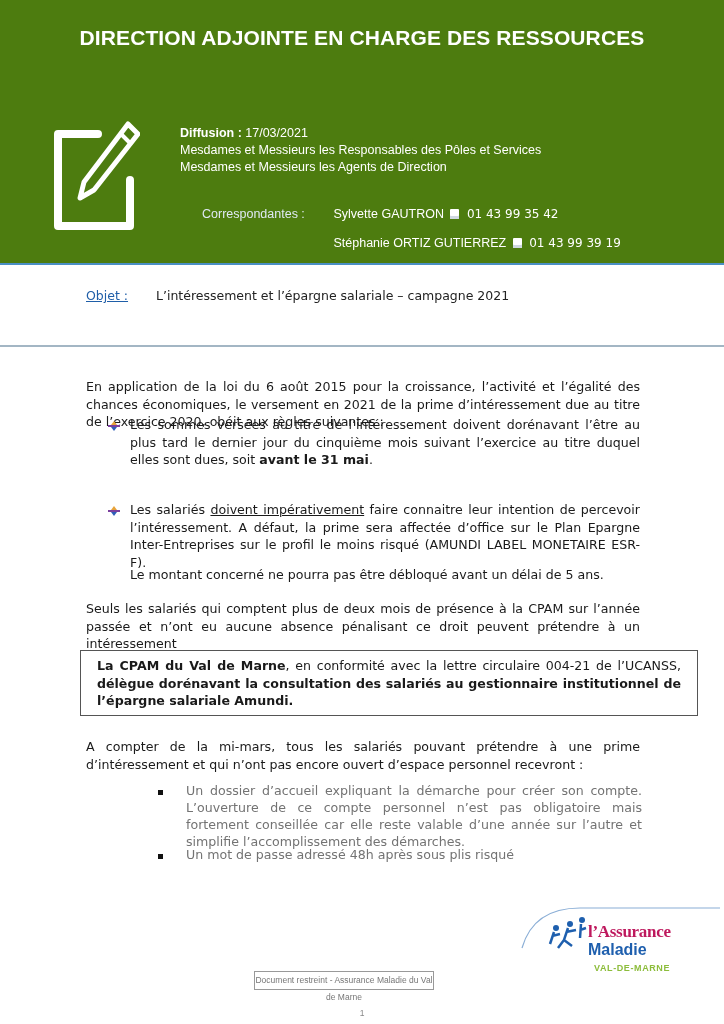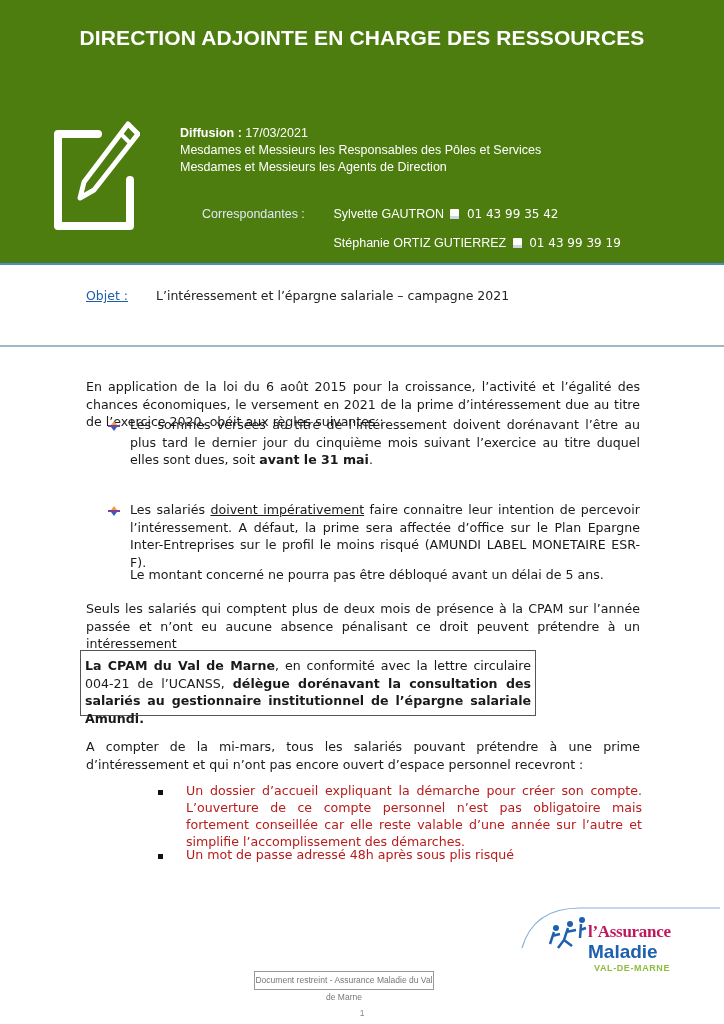--- a/index.html
+++ b/index.html
@@ -36,32 +36,32 @@
 
     .divider { position: absolute; left: 0; top: 345px; width: 724px; height: 2px; background: #a3b6c4; }
 
     .body-text { position: absolute; left: 86px; width: 554px; font-size: 12.6px; line-height: 17.5px;
       text-align: justify; color: #1a1a1a; font-family: "DejaVu Sans", sans-serif; }
     .bullet-block { position: absolute; left: 130px; width: 510px; font-size: 12.6px; line-height: 17.5px;
       text-align: justify; color: #1a1a1a; }
     .arrow-bullet { position: absolute; left: 108px; width: 12px; height: 12px; }
     .sq-bullet { position: absolute; left: 158px; width: 5px; height: 5px; background: #111; }
     .sq-block { position: absolute; left: 186px; width: 456px; font-size: 12.6px; line-height: 17px;
-      text-align: justify; color: #b91c1c; }
+      text-align: justify; color: #737373; }
 
-    .boxed { position: absolute; left: 80px; top: 650px; width: 456px; height: 66px;
-      border: 1px solid #555; padding: 6px 4px; font-size: 12.6px; line-height: 17.5px;
+    .boxed { position: absolute; left: 80px; top: 650px; width: 618px; height: 66px;
+      border: 1px solid #555; padding: 6px 16px; font-size: 12.6px; line-height: 17.5px;
       text-align: justify; color: #1a1a1a; }
     .boxed b { font-weight: bold; }
 
     .logo { position: absolute; left: 520px; top: 890px; width: 200px; height: 90px; }
     .logo-word1 { position: absolute; left: 68px; top: 32px; font-family: Liberation Serif, serif;
       font-weight: bold; font-size: 17px; color: #be185d; letter-spacing: -0.3px; }
     .logo-word2 { position: absolute; left: 68px; top: 51px; font-family: "Liberation Sans", sans-serif;
-      font-weight: bold; font-size: 19px; color: #1e5fae; }
+      font-weight: bold; font-size: 16px; color: #1e5fae; }
     .logo-sub { position: absolute; left: 74px; top: 73px; font-family: "Liberation Sans", sans-serif;
       font-size: 9px; color: #8dbd3c; letter-spacing: 0.6px; font-weight: bold; }
 
     .footer-box { position: absolute; left: 254px; top: 971px; width: 180px; height: 19px;
       border: 1px solid #999; font-family: "Liberation Sans", sans-serif; font-size: 8.5px;
       color: #777; text-align: center; line-height: 17px; }
     .page-num { position: absolute; left: 0; top: 1008px; width: 724px; text-align: center;
       font-family: "Liberation Sans", sans-serif; font-size: 8.5px; color: #888; }
   </style>
 </head>

